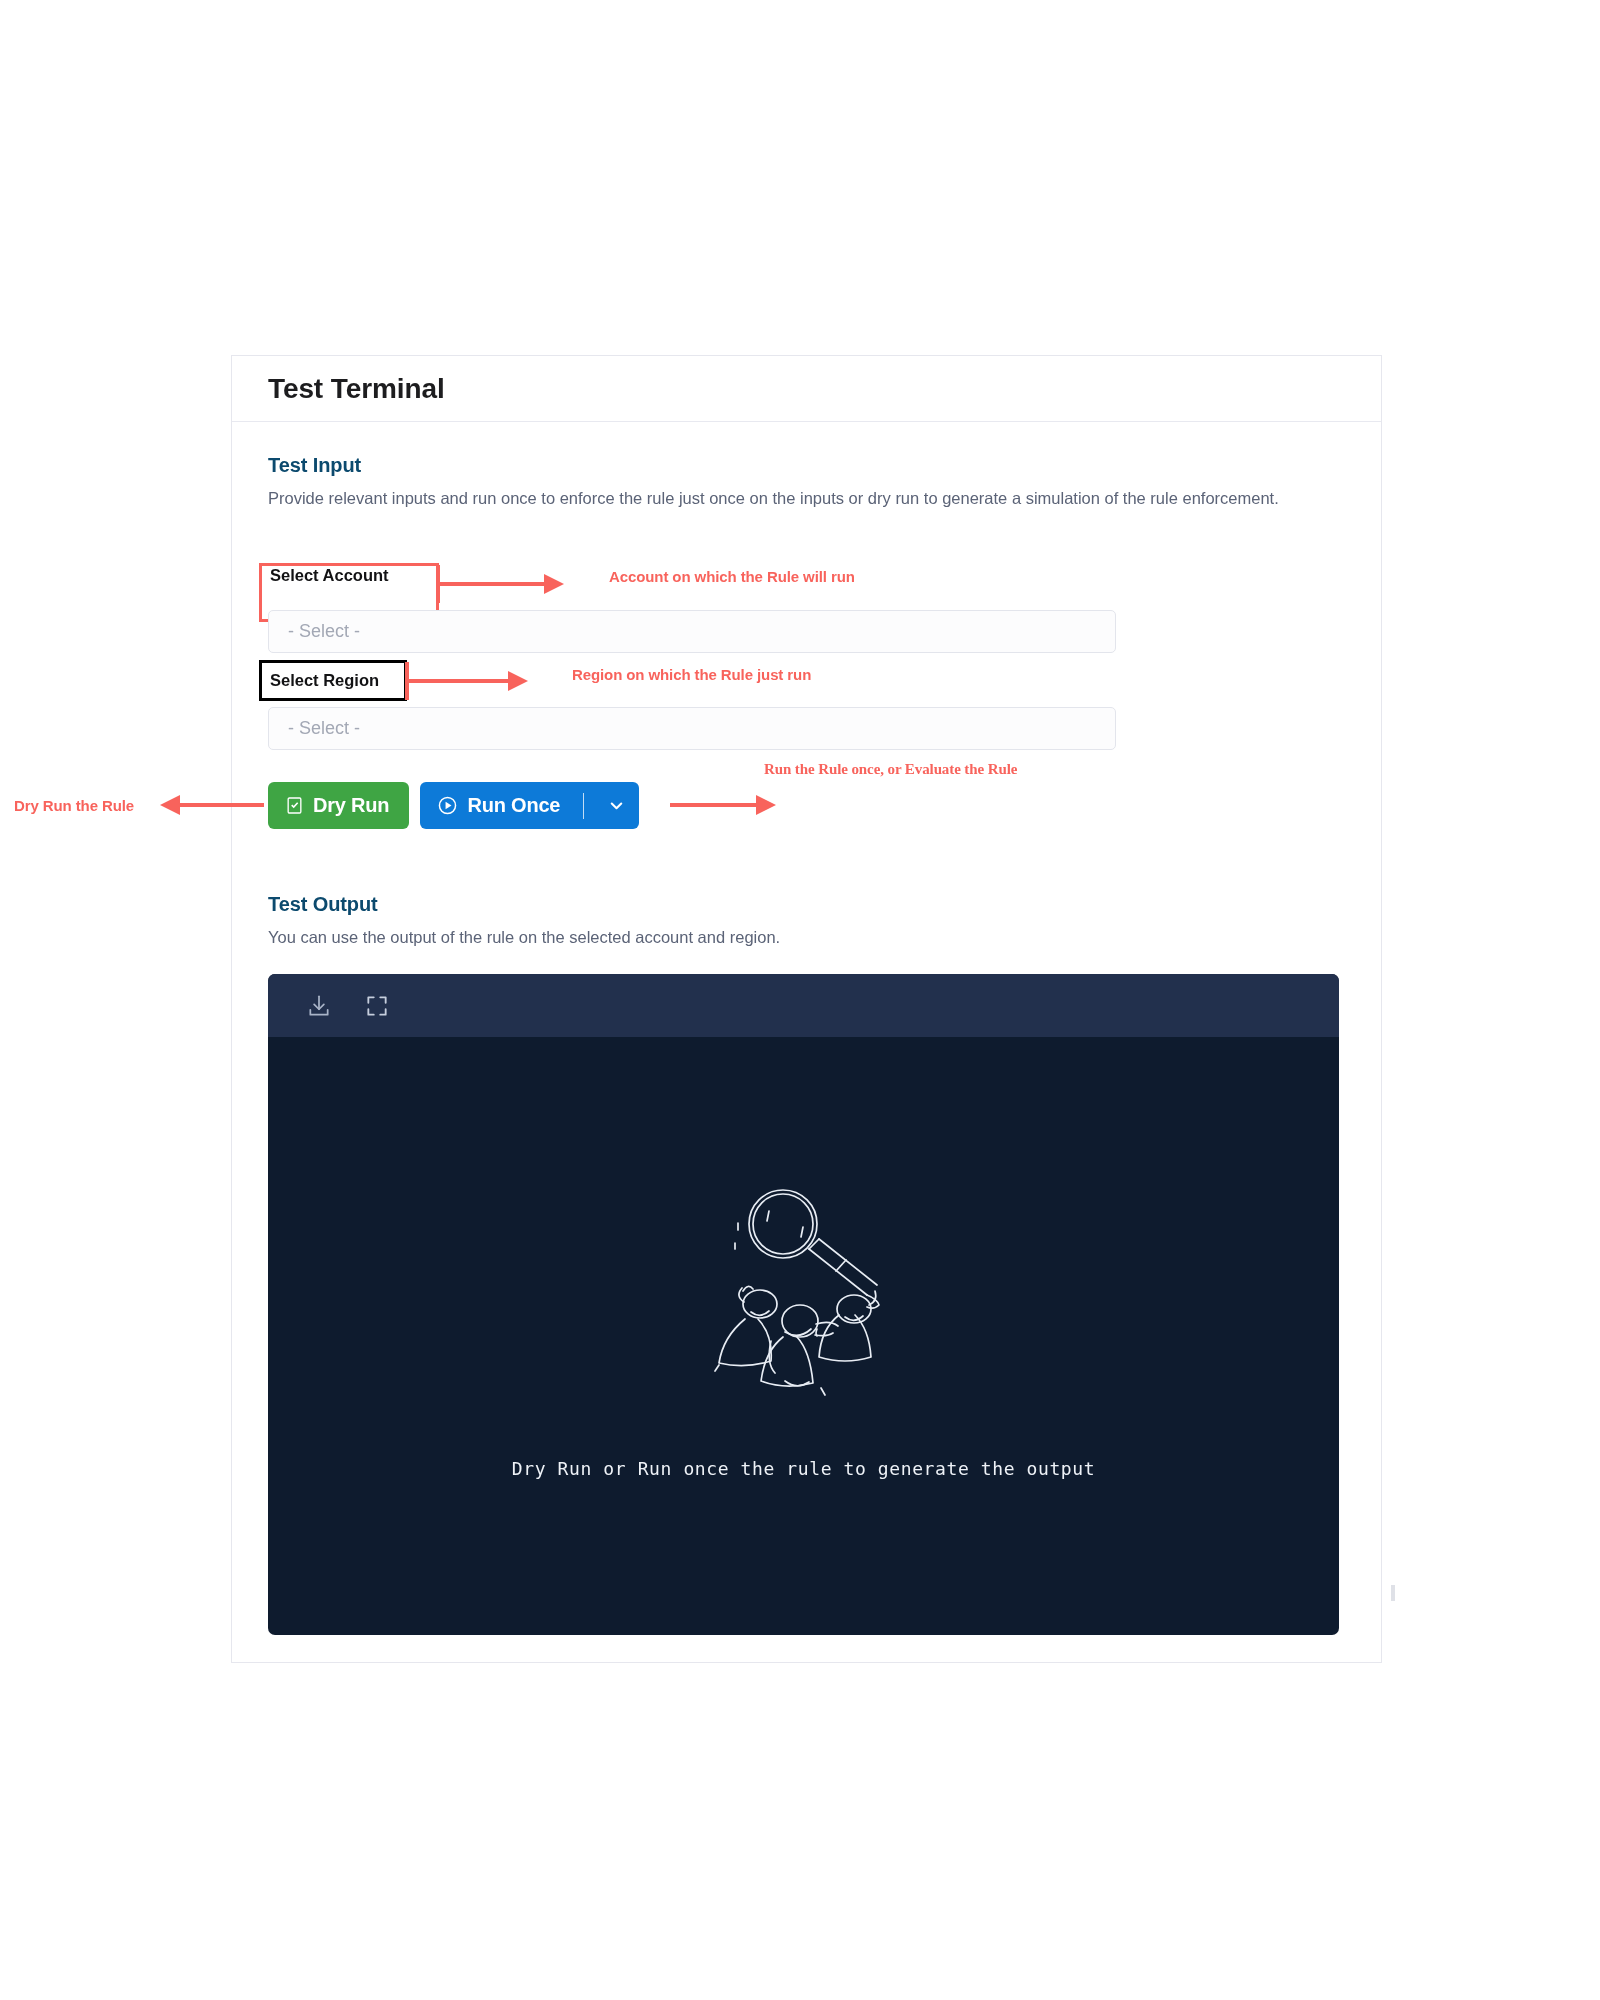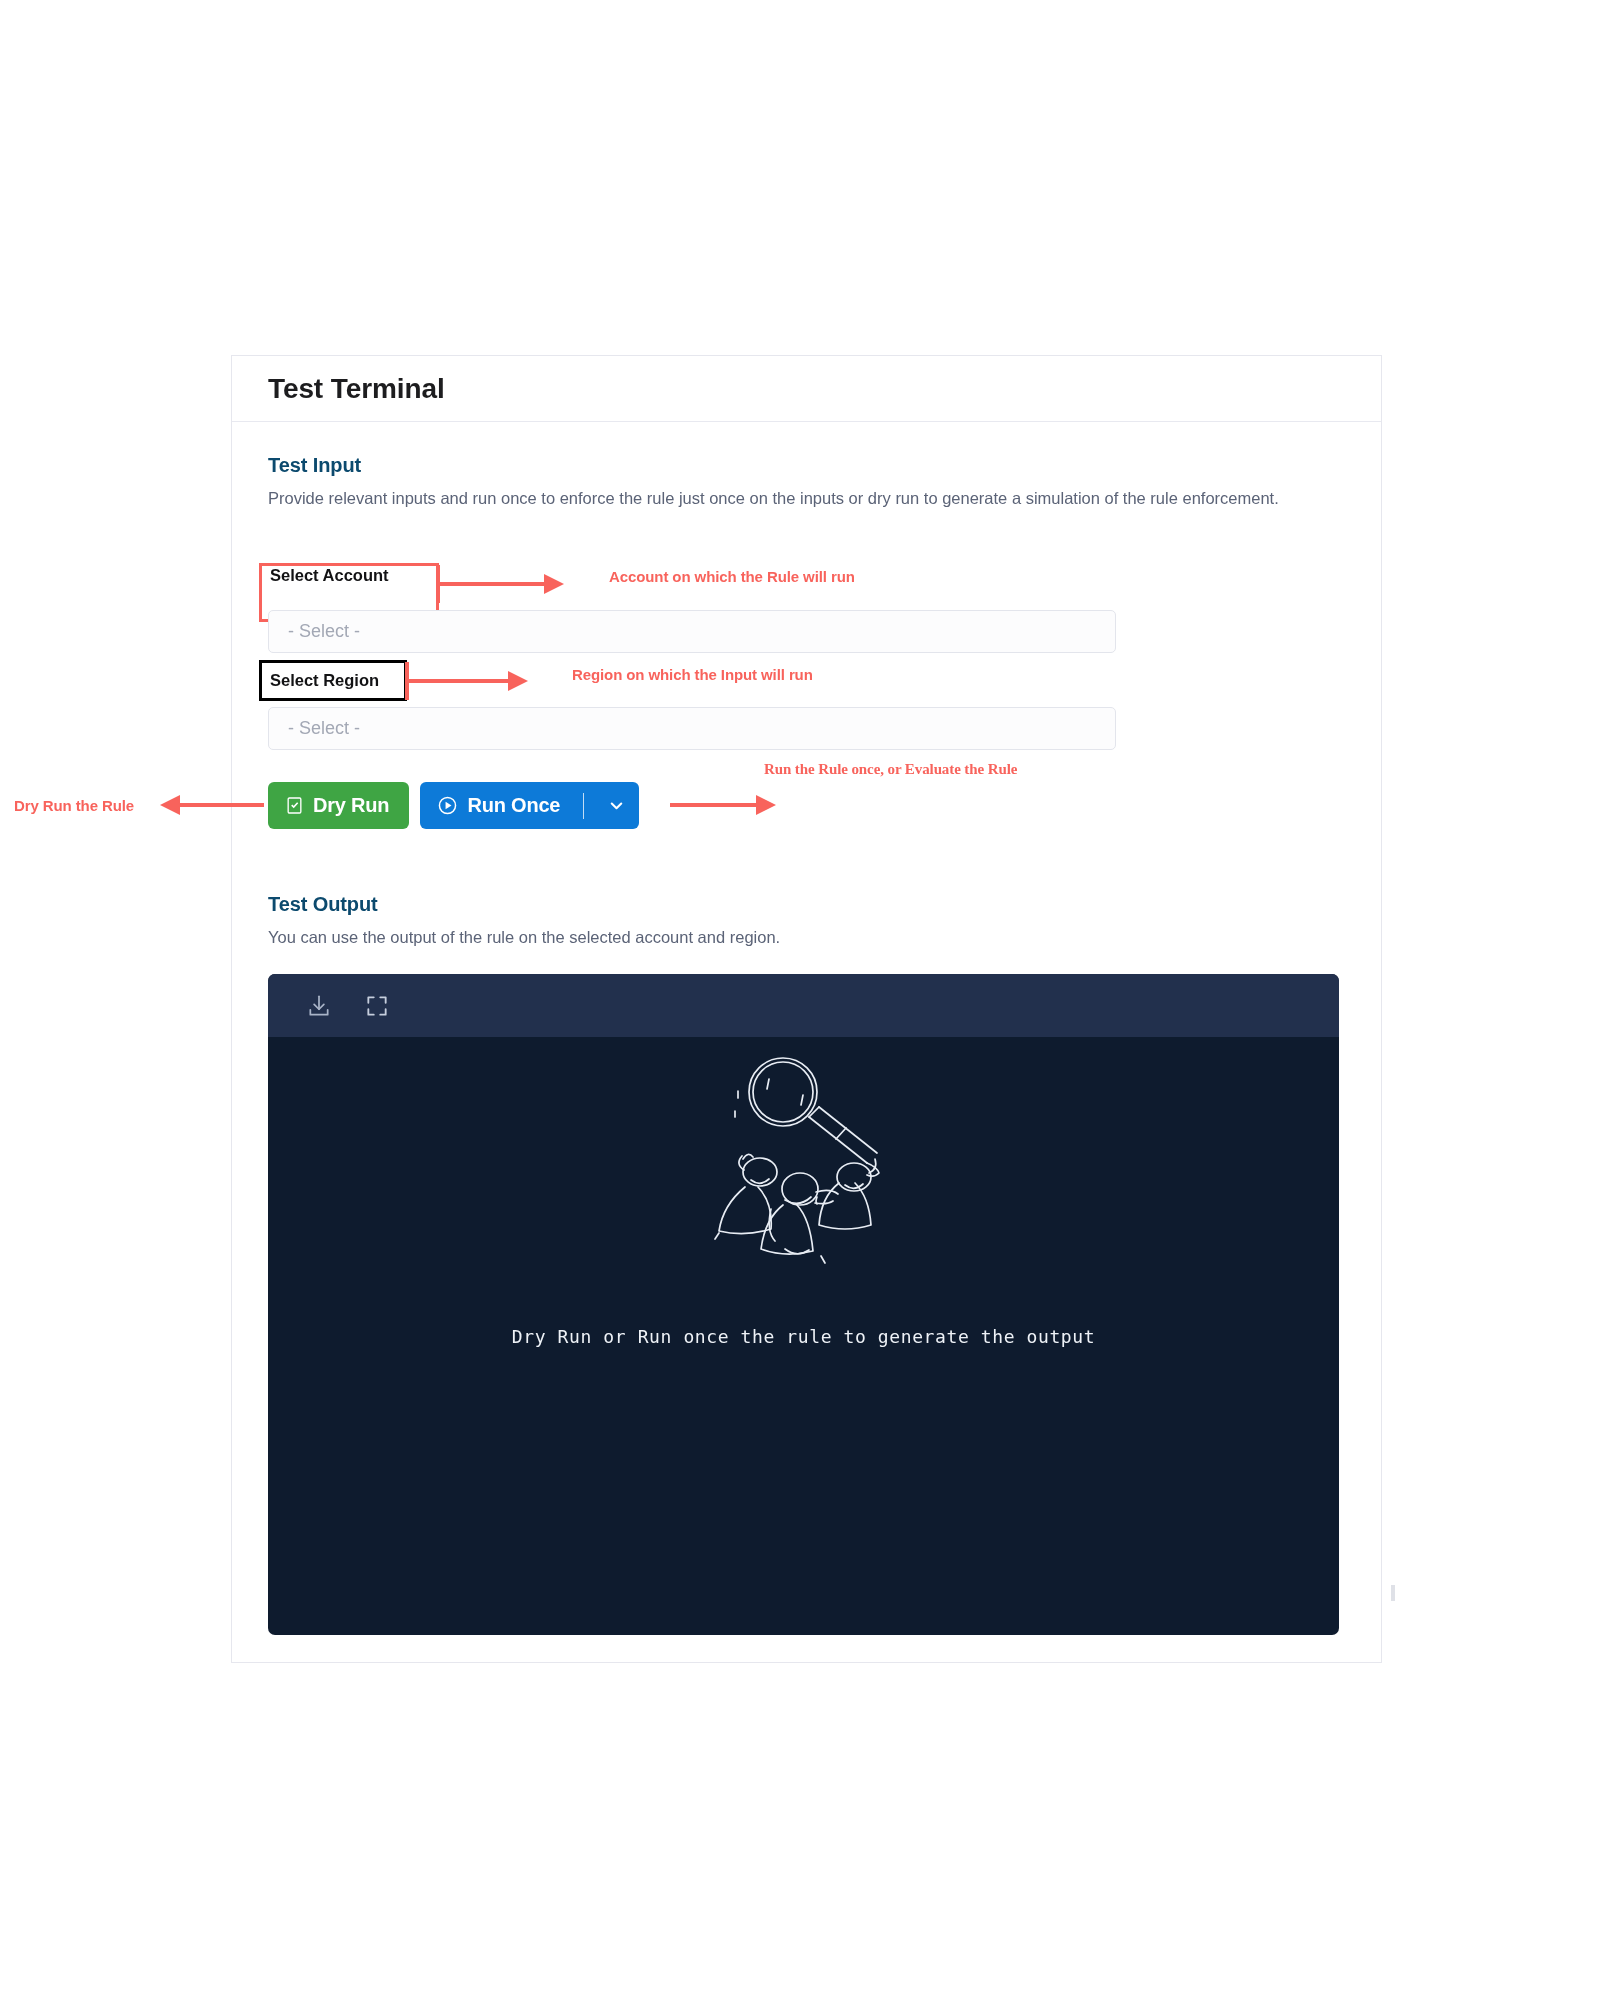--- a/index.html
+++ b/index.html
@@ -207,20 +207,21 @@
     justify-content: center;
     cursor: pointer;
   }
   .terminal-body {
     height: 598px;
     position: relative;
     display: flex;
     flex-direction: column;
     align-items: center;
     justify-content: flex-start;
+    padding-top: 132px;
     box-sizing: border-box;
   }
   .empty-illustration { width: 210px; height: 245px; }
   .terminal-msg {
     margin-top: 44px;
     font-family: "DejaVu Sans Mono", monospace;
     font-size: 18px;
     color: #eef2f7;
     letter-spacing: 0.6px;
   }
@@ -301,21 +302,21 @@
   <line x1="2" y1="21" x2="110" y2="21" stroke="#f8635c" stroke-width="4"></line>
   <polygon points="108,11 128,21 108,31" fill="#f8635c"></polygon>
 </svg>
 <span class="anno-text" style="left:609px; top:568px;">Account on which the Rule will run</span>
 
 <svg class="anno-arrow" style="left:405px; top:660px;" width="125" height="42">
   <line x1="2" y1="2" x2="2" y2="40" stroke="#f8635c" stroke-width="4"></line>
   <line x1="2" y1="21" x2="105" y2="21" stroke="#f8635c" stroke-width="4"></line>
   <polygon points="103,11 123,21 103,31" fill="#f8635c"></polygon>
 </svg>
-<span class="anno-text" style="left:572px; top:666px;">Region on which the Input will run</span>
+<span class="anno-text" style="left:572px; top:666px;">Region on which the Rule just run</span>
 
 <span class="anno-text" style="left:14px; top:797px;">Dry Run the Rule</span>
 <svg class="anno-arrow" style="left:156px; top:793px;" width="110" height="24">
   <line x1="22" y1="12" x2="108" y2="12" stroke="#f8635c" stroke-width="4"></line>
   <polygon points="24,2 4,12 24,22" fill="#f8635c"></polygon>
 </svg>
 
 <svg class="anno-arrow" style="left:670px; top:793px;" width="110" height="24">
   <line x1="0" y1="12" x2="88" y2="12" stroke="#f8635c" stroke-width="4"></line>
   <polygon points="86,2 106,12 86,22" fill="#f8635c"></polygon>

